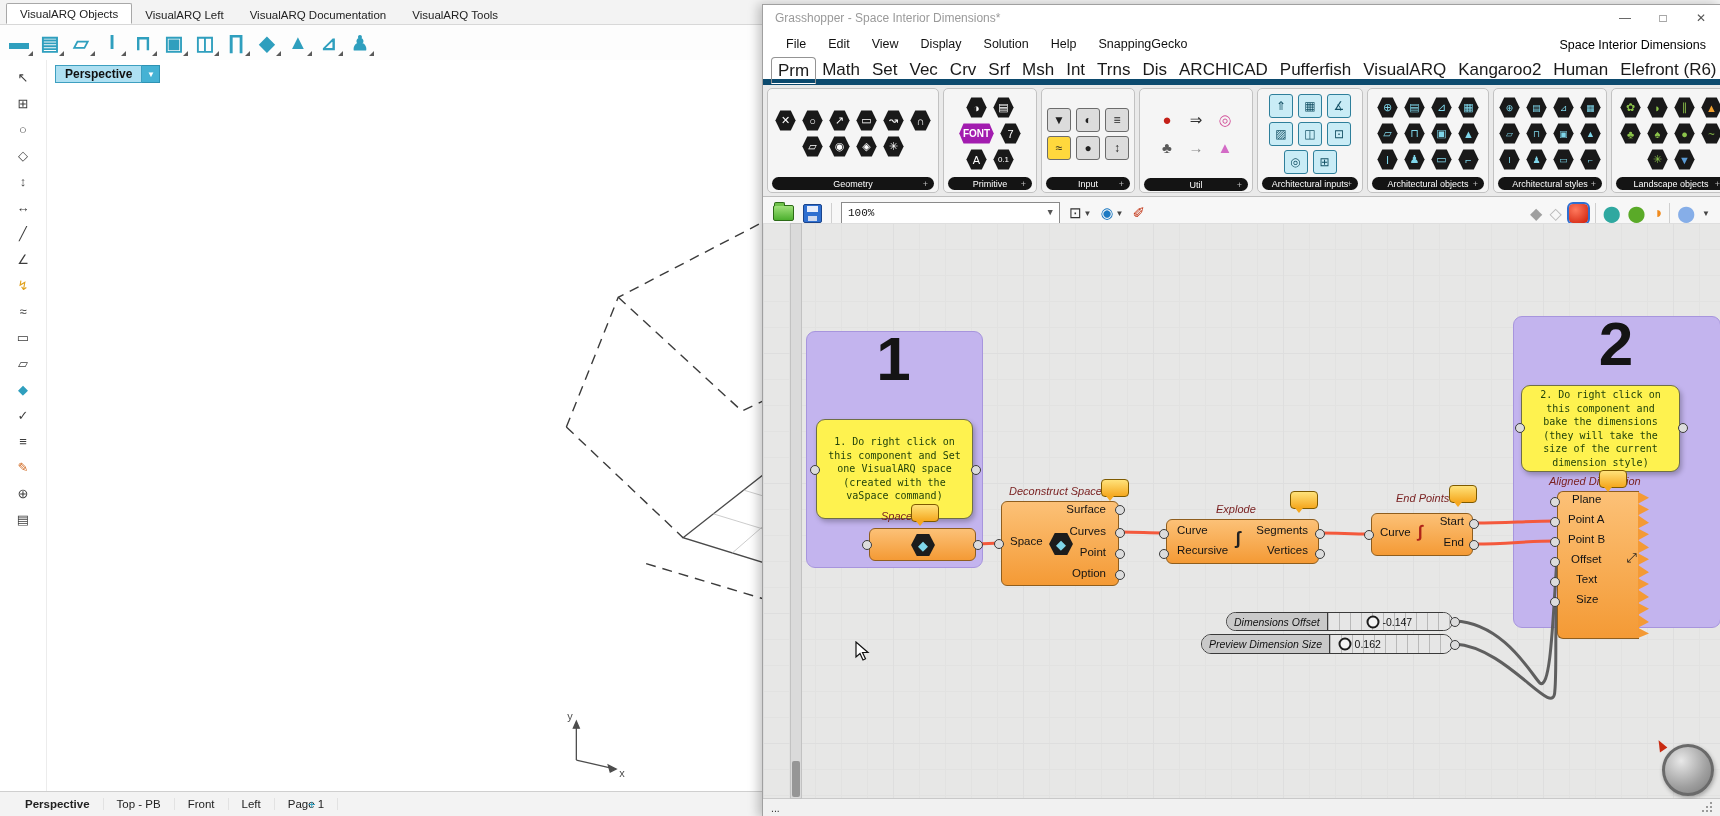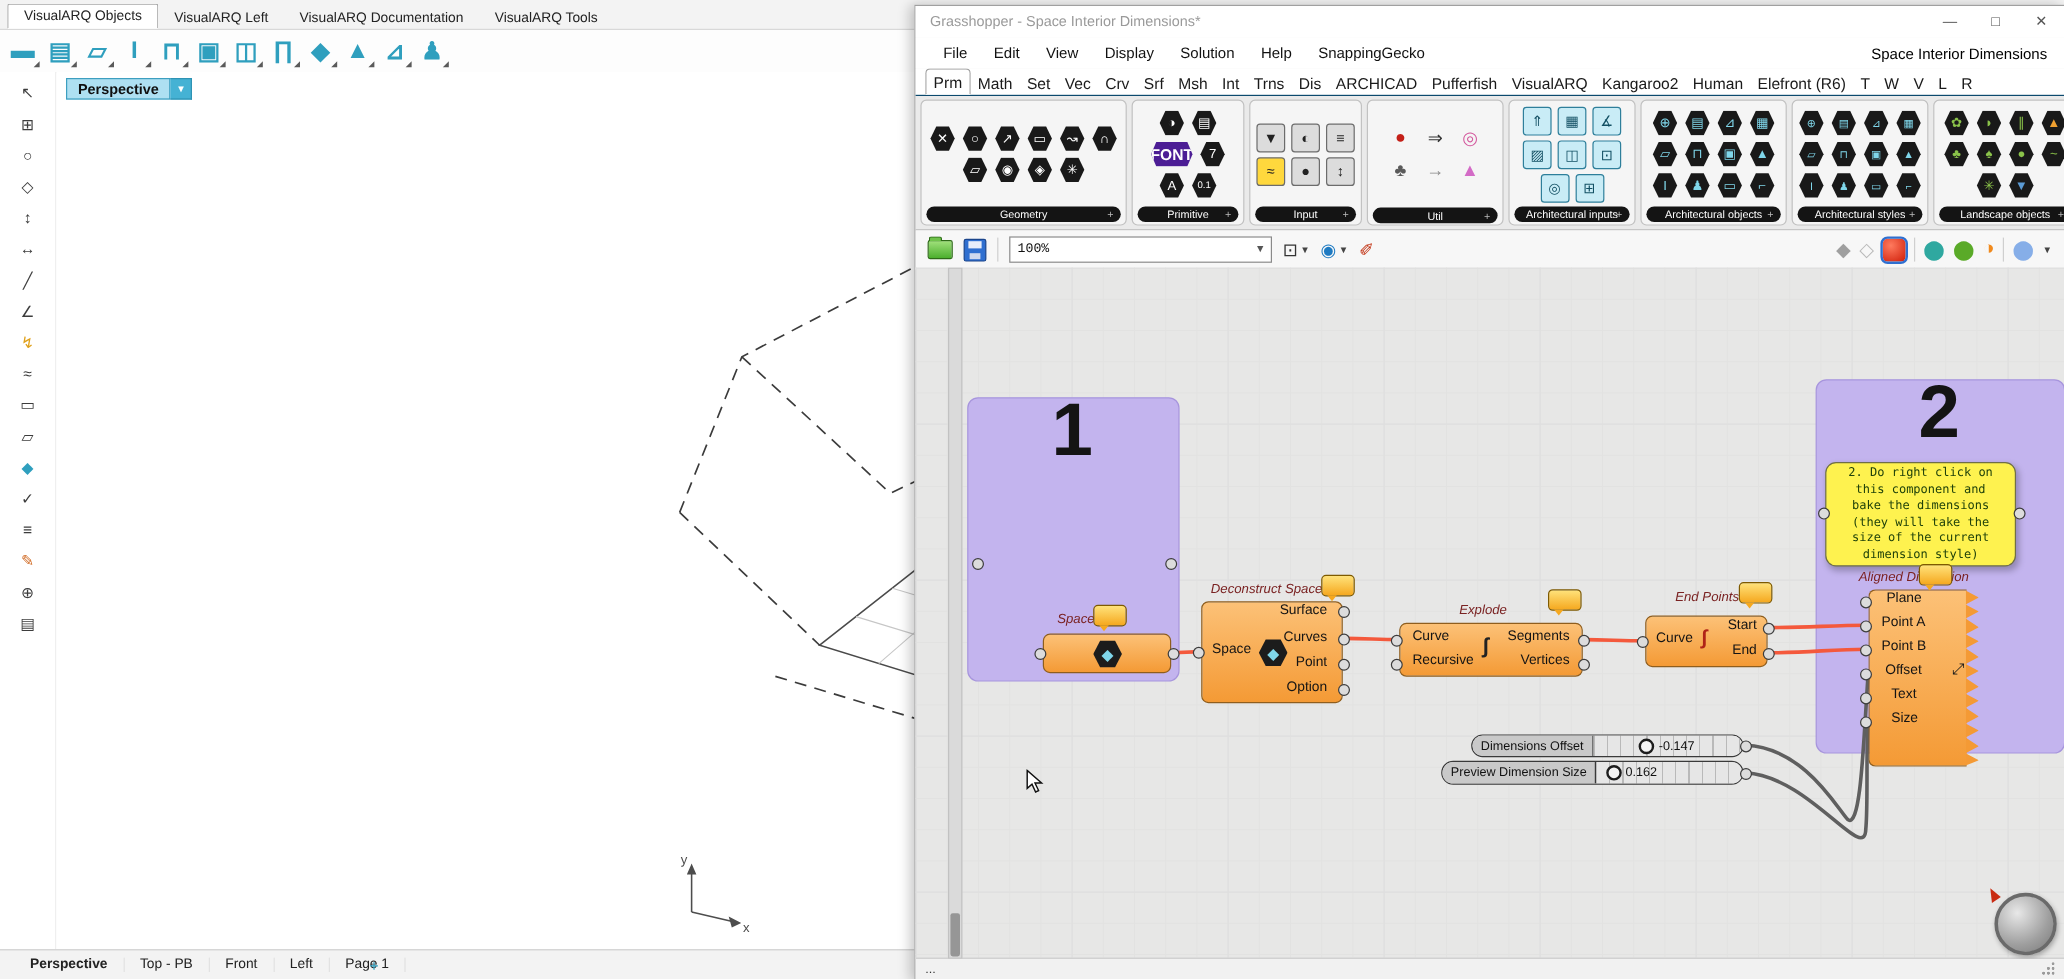--- a/index.html
+++ b/index.html
@@ -26,39 +26,39 @@
   svg.scene{position:absolute;inset:0;width:100%;height:100%;}
   .rhino-bottom{position:absolute;bottom:0;left:0;width:762px;height:24px;background:#f3f3f3;
             border-top:1px solid #cfcfcf;display:flex;align-items:center;font-size:11.5px;
             padding-left:12px;gap:0;}
   .rhino-bottom span{padding:0 13px;color:#222;border-right:1px solid #e2e2e2;}
   .rhino-bottom span.active{font-weight:bold;}
   .rb-plus{color:#2f9fbe;font-size:13px;padding:0 10px;}
   
   .icon{display:grid;place-items:center;cursor:default;}
   .h{width:22px;height:22px;background:#191919;clip-path:polygon(26% 4%,74% 4%,96% 50%,74% 96%,26% 96%,4% 50%);color:#fff;font-size:11px;}
-  .hw{width:36px;height:22px;background:#4c1d95;clip-path:polygon(14% 4%,86% 4%,98% 50%,86% 96%,14% 96%,2% 50%);color:#fff;font-size:13px;font-weight:bold;}
+  .hw{width:36px;height:22px;background:#a21caf;clip-path:polygon(14% 4%,86% 4%,98% 50%,86% 96%,14% 96%,2% 50%);color:#fff;font-size:10px;font-weight:bold;}
   .s{width:22px;height:22px;border:1px solid #6c6c6c;background:#dcdcdc;border-radius:3px;font-size:12px;color:#222;}
   .t{width:22px;height:22px;border:1px solid #2e7f9b;background:#c9ecf6;border-radius:3px;font-size:12px;color:#135064;}
   .u{width:24px;height:24px;font-size:15px;}
   .rt{width:30px;height:30px;font-size:20px;color:#2f9fbe;position:relative;font-weight:bold;}
   .rt::after{content:"";position:absolute;right:1px;bottom:2px;border-left:5px solid transparent;border-bottom:5px solid #5a5a5a;}
   .rs{width:26px;height:23px;font-size:13px;color:#3d3d3d;border-radius:3px;}
   
   .gh{position:absolute;left:762px;top:4px;width:957px;height:812px;background:#f2f2f2;
       border:1px solid #a0a0a0;box-shadow:-4px 0 10px rgba(0,0,0,.22);}
   .gh-titlebar{height:26px;background:#fff;display:flex;align-items:center;padding:0 0 0 12px;
       font-size:12px;color:#9a9a9a;}
   .winbtns{margin-left:auto;display:flex;}
   .winbtn{width:38px;height:24px;display:grid;place-items:center;color:#555;font-size:12px;}
   .gh-menubar{height:26px;background:#fff;display:flex;align-items:center;font-size:12.5px;padding:0 12px;}
   .gh-menubar span{padding:0 11px;}
   .gh-menu-right{margin-left:auto;color:#000;}
-  .gh-tabbar{height:22px;background:#fff;border-bottom:1px solid #0c4a6e;display:flex;
-      align-items:flex-end;padding:0 8px;font-size:13px;color:#1a1a1a;}
+  .gh-tabbar{height:22px;background:#fff;border-bottom:6px solid #0c4a6e;display:flex;
+      align-items:flex-start;padding:0 8px;font-size:17px;color:#1a1a1a;}
   .gh-tabbar span{padding:3px 6px 2px;white-space:nowrap;}
   .gh-tabbar span.active{border:1px solid #949494;border-bottom:1px solid #fff;border-radius:4px 4px 0 0;}
   .gh-palette{height:112px;background:#eaeaea;border-bottom:1px solid #bdbdbd;display:flex;
       gap:4px;padding:3px 4px;box-sizing:border-box;}
   .pgroup{position:relative;background:#f5f5f5;border:1px solid #c2c2c2;border-radius:5px;flex:none;}
   .picons{position:absolute;left:3px;right:3px;top:3px;bottom:17px;display:flex;flex-wrap:wrap;
       gap:4px 5px;justify-content:center;align-content:center;}
   .plabel{position:absolute;left:4px;right:4px;bottom:2px;height:13px;background:#141414;
       border-radius:7px;color:#fff;font-size:9px;display:flex;align-items:center;justify-content:center;}
   .plabel .plus{position:absolute;right:6px;font-size:9px;color:#bbb;}
@@ -114,21 +114,21 @@
   .tag::after{content:"";position:absolute;left:4px;bottom:-5px;border-left:4px solid transparent;
       border-right:4px solid transparent;border-top:5px solid #f5a81f;}
   .prow{position:absolute;white-space:nowrap;}
   .cicon{position:absolute;display:grid;place-items:center;}
   .hexdark{width:26px;height:24px;background:#1c1c1c;clip-path:polygon(26% 4%,74% 4%,96% 50%,74% 96%,26% 96%,4% 50%);color:#7fd6ea;font-size:13px;}
   .zig{position:absolute;top:0;bottom:0;width:11px;right:-10px;background:#f49a35;
       clip-path:polygon(0 0,100% 4%,0 8%,100% 12%,0 16%,100% 21%,0 25%,100% 29%,0 33%,100% 38%,0 42%,100% 46%,0 50%,100% 55%,0 59%,100% 63%,0 67%,100% 72%,0 76%,100% 80%,0 84%,100% 89%,0 93%,100% 97%,0 100%);}
   .slider{position:absolute;display:flex;border:1.5px solid #3a3a3a;border-radius:10px;
       background:#e6e6e6;font-size:10.5px;z-index:2;overflow:hidden;box-sizing:border-box;}
   .sname{background:#c9c9c9;border-right:1.5px solid #3a3a3a;display:flex;align-items:center;
-      justify-content:center;padding:0 7px;flex:none;}
+      justify-content:center;padding:0 7px;flex:none;font-style:italic;}
   .strack{flex:1;position:relative;background:repeating-linear-gradient(90deg,#b9b9b9 0 1px,#e6e6e6 1px 11px);}
   .knob{position:absolute;top:50%;transform:translate(-50%,-50%);width:9px;height:9px;
       border:2.5px solid #1d1d1d;border-radius:50%;background:#f5f5f5;}
   .sval{position:absolute;top:50%;transform:translateY(-50%);font-size:10.5px;color:#111;}
   .vscroll{position:absolute;left:27px;top:0;bottom:0;width:10px;background:#dadada;
       border:1px solid #c2c2c2;z-index:4;}
   .vthumb{position:absolute;left:1px;right:1px;top:537px;height:36px;background:#969696;border-radius:2px;}
   .compass{position:absolute;left:899px;top:521px;width:46px;height:46px;border-radius:50%;z-index:3;
       background:radial-gradient(circle at 35% 30%,#e8e8e8,#9f9f9f 60%,#787878);
       border:3px solid #6a6a6a;box-shadow:1px 2px 4px rgba(0,0,0,.3);}
@@ -660,20 +660,25 @@
           <path d="M711,321 C745,321 762,318 792,318"></path>
         </g>
         <g fill="none" stroke="#5f5f5f" stroke-width="3">
           <path d="M691,398 C740,400 768,452 776,460 C787,468 789,396 793,338"></path>
           <path d="M691,421 C744,424 790,498 791,468 C793,447 791,402 793,378"></path>
         </g>
       </svg>
 
       <div class="ggroup" style="left:43px;top:108px;width:175px;height:235px"></div>
       <div class="gnum" style="left:43px;top:100px;width:175px;">1</div>
+      <div class="gnote" style="left:53px;top:196px;width:157px;height:100px">1. Do right click on
+this component and Set
+one VisualARQ space
+(created with the
+vaSpace command)</div>
       <div class="nub" style="left:47px;top:242px"></div>
       <div class="nub" style="left:208px;top:242px"></div>
 
       <div class="clabel" style="left:118px;top:287px">Space</div>
       <div class="tag" style="left:148px;top:281px"></div>
       <div class="gcomp" style="left:106px;top:305px;width:107px;height:33px">
         <div class="cicon hexdark" style="left:40px;top:4px">◆</div>
       </div>
       <div class="nub" style="left:99px;top:317px"></div>
       <div class="nub" style="left:210px;top:317px"></div>

